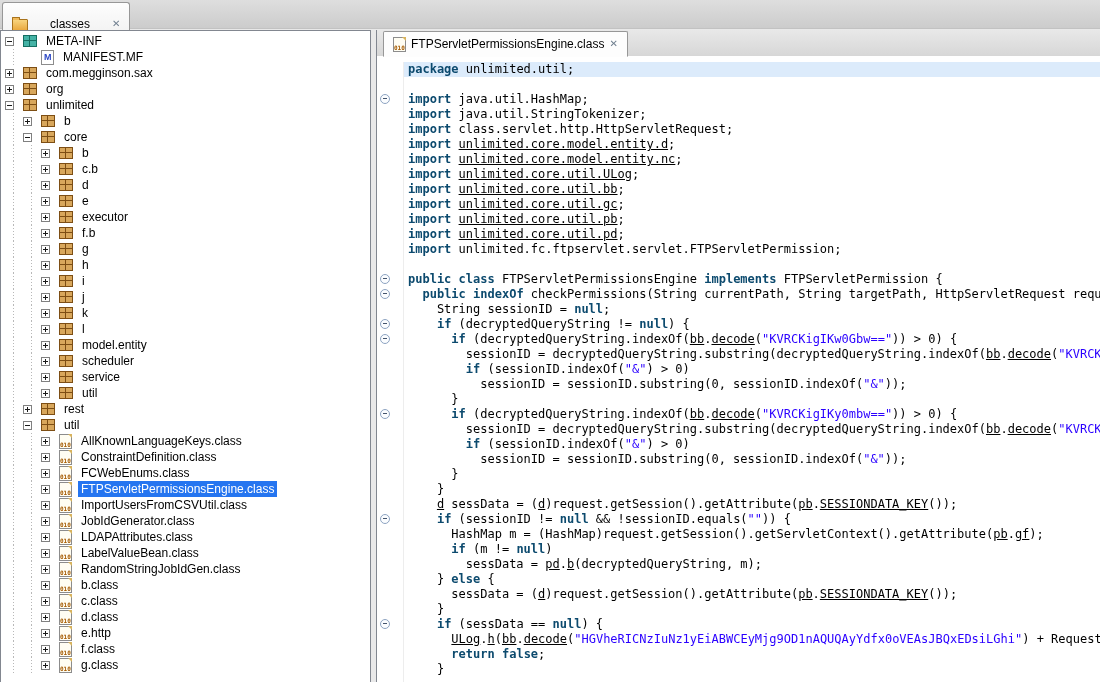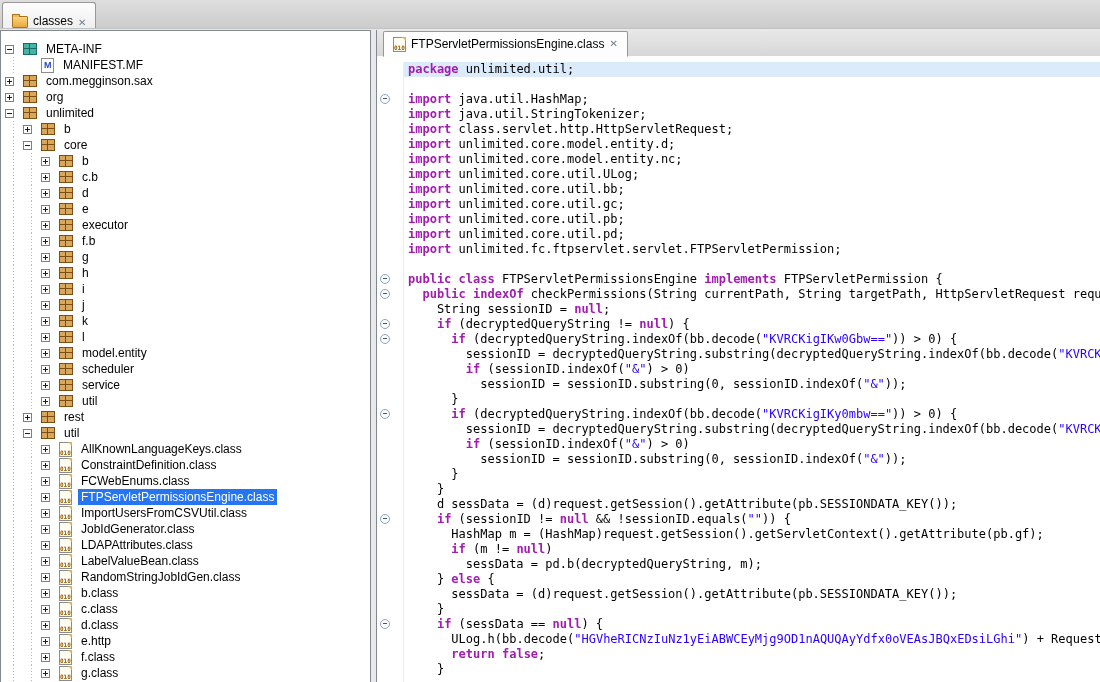--- a/index.html
+++ b/index.html
@@ -2,22 +2,22 @@
 <html><head>
 <meta charset="utf-8">
 <style>
   html,body{margin:0;padding:0;background:#bfbfbf;}
   #window{position:relative;width:1100px;height:682px;overflow:hidden;background:#e9e9e9;
           font-family:"Liberation Sans",sans-serif;font-size:12px;color:#000;}
 
   
   #top-bar{position:absolute;left:0;top:0;width:1100px;height:28px;
            background:linear-gradient(#dedede,#cccccc);border-bottom:1px solid #c2c2c2;}
-  .jar-tab{position:absolute;left:2px;top:2px;height:25px;display:flex;align-items:flex-end;gap:5px;
-           padding:0 9px;background:linear-gradient(#fdfdfd,#efefef);
+  .jar-tab{position:absolute;left:2px;top:2px;height:25px;display:flex;align-items:center;gap:22px;
+           padding:8px 9px;background:linear-gradient(#fdfdfd,#efefef);
            border:1px solid #979797;border-bottom:none;border-radius:3px 3px 0 0;}
   .jar-tab .lbl{font-size:12px;}
   .close-x{color:#6f7f8f;font-size:10px;line-height:10px;cursor:default;}
 
   
   .ic{flex:none;display:inline-block;position:relative;}
   .ic-folder{width:14px;height:10px;background:linear-gradient(#f8d47e,#eaa93f);
              border:1px solid #a8731c;border-radius:1px;margin-top:2px;}
   .ic-folder::before{content:"";position:absolute;top:-3px;left:-1px;width:6px;height:2px;
              background:#f0b95a;border:1px solid #a8731c;border-bottom:none;border-radius:1px 1px 0 0;}
@@ -31,21 +31,21 @@
              border-left:4px solid transparent;border-top:4px solid #d8b35e;}
   .ic-class::after{content:"010";position:absolute;left:0px;bottom:0px;
              font:bold 6px "DejaVu Sans Mono",monospace;color:#a55a00;letter-spacing:0;}
   .ic-manifest{width:11px;height:13px;background:#fff;border:1px solid #8c8c8c;}
   .ic-manifest::after{content:"M";position:absolute;left:2px;top:1px;
              font:bold 9px "Liberation Sans",sans-serif;color:#2b47c4;}
 
   
   #tree-panel{position:absolute;left:0;top:30px;width:371px;height:660px;background:#fff;
               border:1px solid #828790;box-sizing:border-box;overflow:hidden;}
-  #file-tree{padding-top:10px;}
+  #file-tree{padding-top:2px;}
   .tree-row{display:flex;align-items:center;height:16px;padding-left:4px;white-space:nowrap;}
   .gd{width:18px;flex:none;align-self:stretch;position:relative;}
   .gd::before{content:"";position:absolute;left:8px;top:0;bottom:0;width:1px;
               background-image:repeating-linear-gradient(to bottom,#b8b8b8 0 1px,transparent 1px 3px);}
   .exp{width:9px;height:9px;box-sizing:border-box;border:1px solid #808080;background:#fff;
        flex:none;position:relative;margin-right:9px;}
   .exp::before{content:"";position:absolute;left:1px;right:1px;top:3px;height:1px;background:#1a1a1a;}
   .exp.plus::after{content:"";position:absolute;top:1px;bottom:1px;left:3px;width:1px;background:#1a1a1a;}
   .exp-none{width:9px;flex:none;margin-right:9px;}
   .tree-row .ic{margin-right:6px;}
@@ -63,23 +63,23 @@
   #editor{position:absolute;left:0;top:26px;right:0;bottom:0;background:#fff;overflow:hidden;
           font-family:"DejaVu Sans Mono","Liberation Mono",monospace;font-size:12px;line-height:15px;
           padding-top:6px;}
   .cl{display:flex;height:15px;}
   .cm{width:26px;flex:none;position:relative;border-right:1px solid #ededed;}
   .fold{position:absolute;left:3px;top:2px;width:10px;height:10px;box-sizing:border-box;
         border:1px solid #8ea4c2;border-radius:50%;background:#fbfdff;}
   .fold::before{content:"";position:absolute;left:2px;right:2px;top:3px;height:1px;background:#44546c;}
   .ct{flex:1;white-space:pre;padding-left:4px;overflow:hidden;}
   .ct.hl{background:#dcebfb;}
-  .tk-k{color:#a21caf;font-weight:bold;}
+  .tk-k{color:#0c4a6e;font-weight:bold;}
   .tk-s{color:#2a00ff;}
-  .tk-u{margin-top:20px;}
+  .tk-u{text-decoration:underline;margin-top:20px;}
   .tk-p{color:#000;}
 </style>
 </head>
 <body>
 
 <div id="window">
 
   <div id="top-bar">
     <div class="jar-tab">
       <span class="ic ic-folder"></span>

